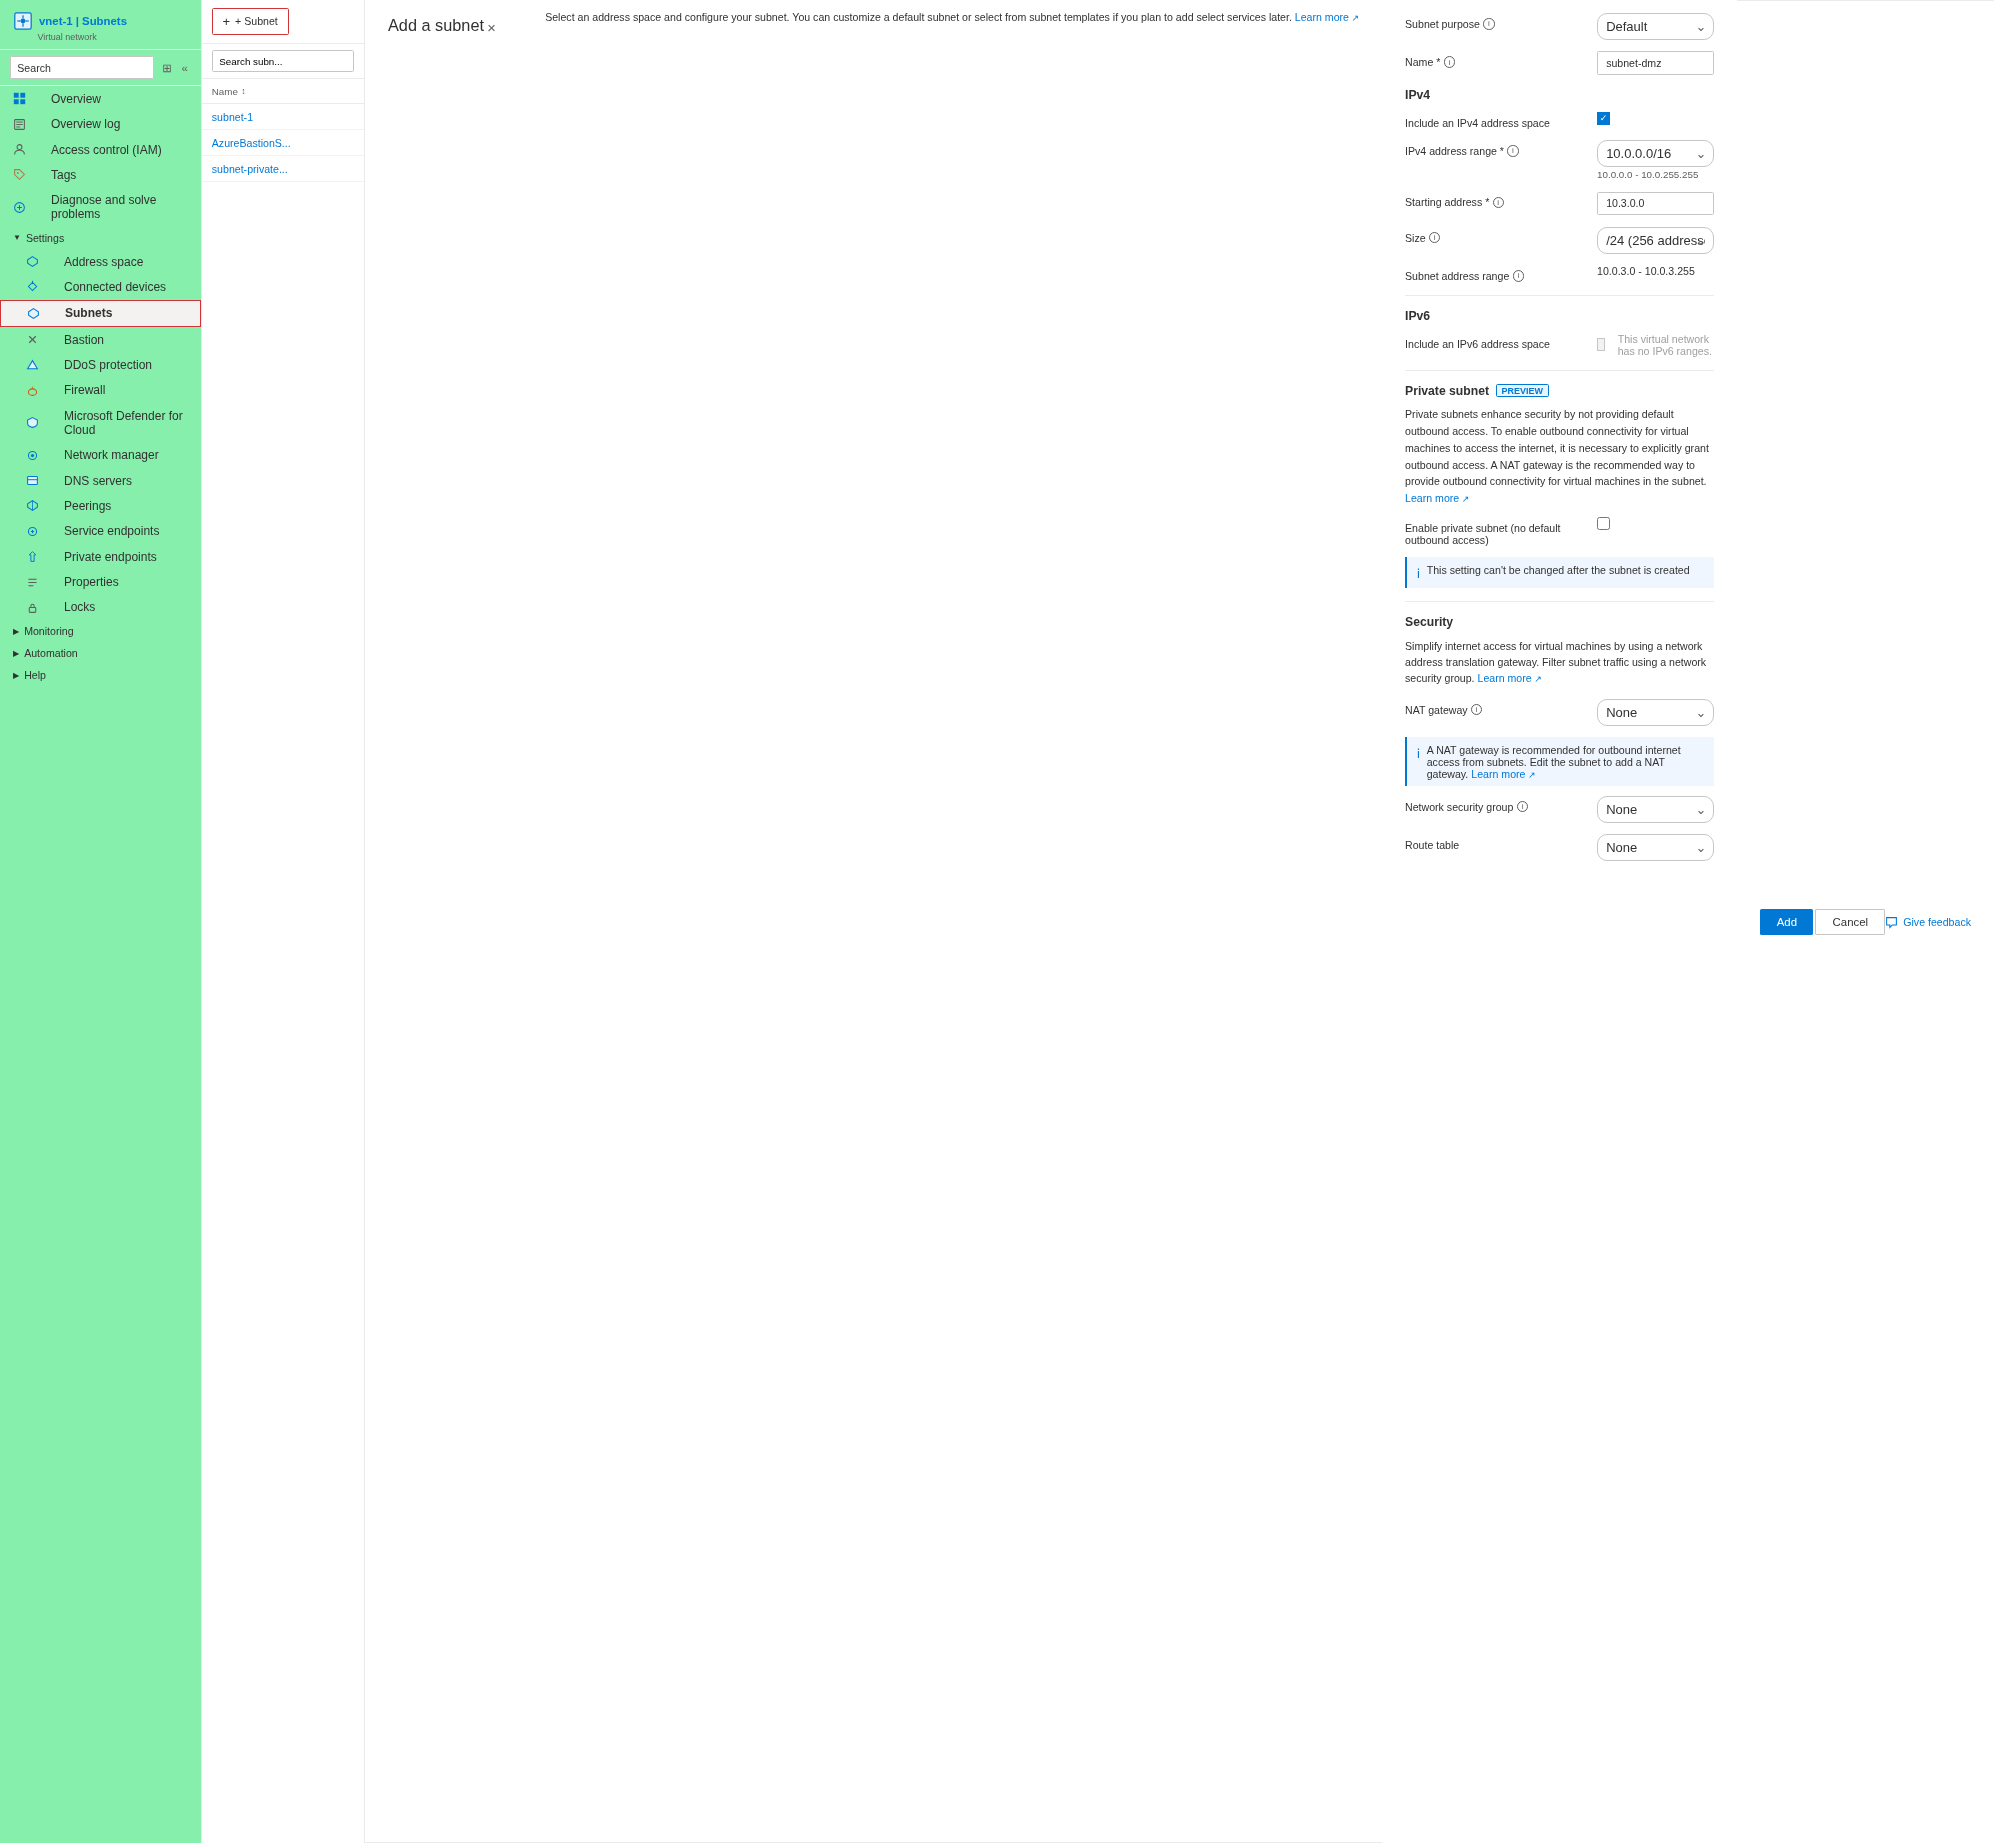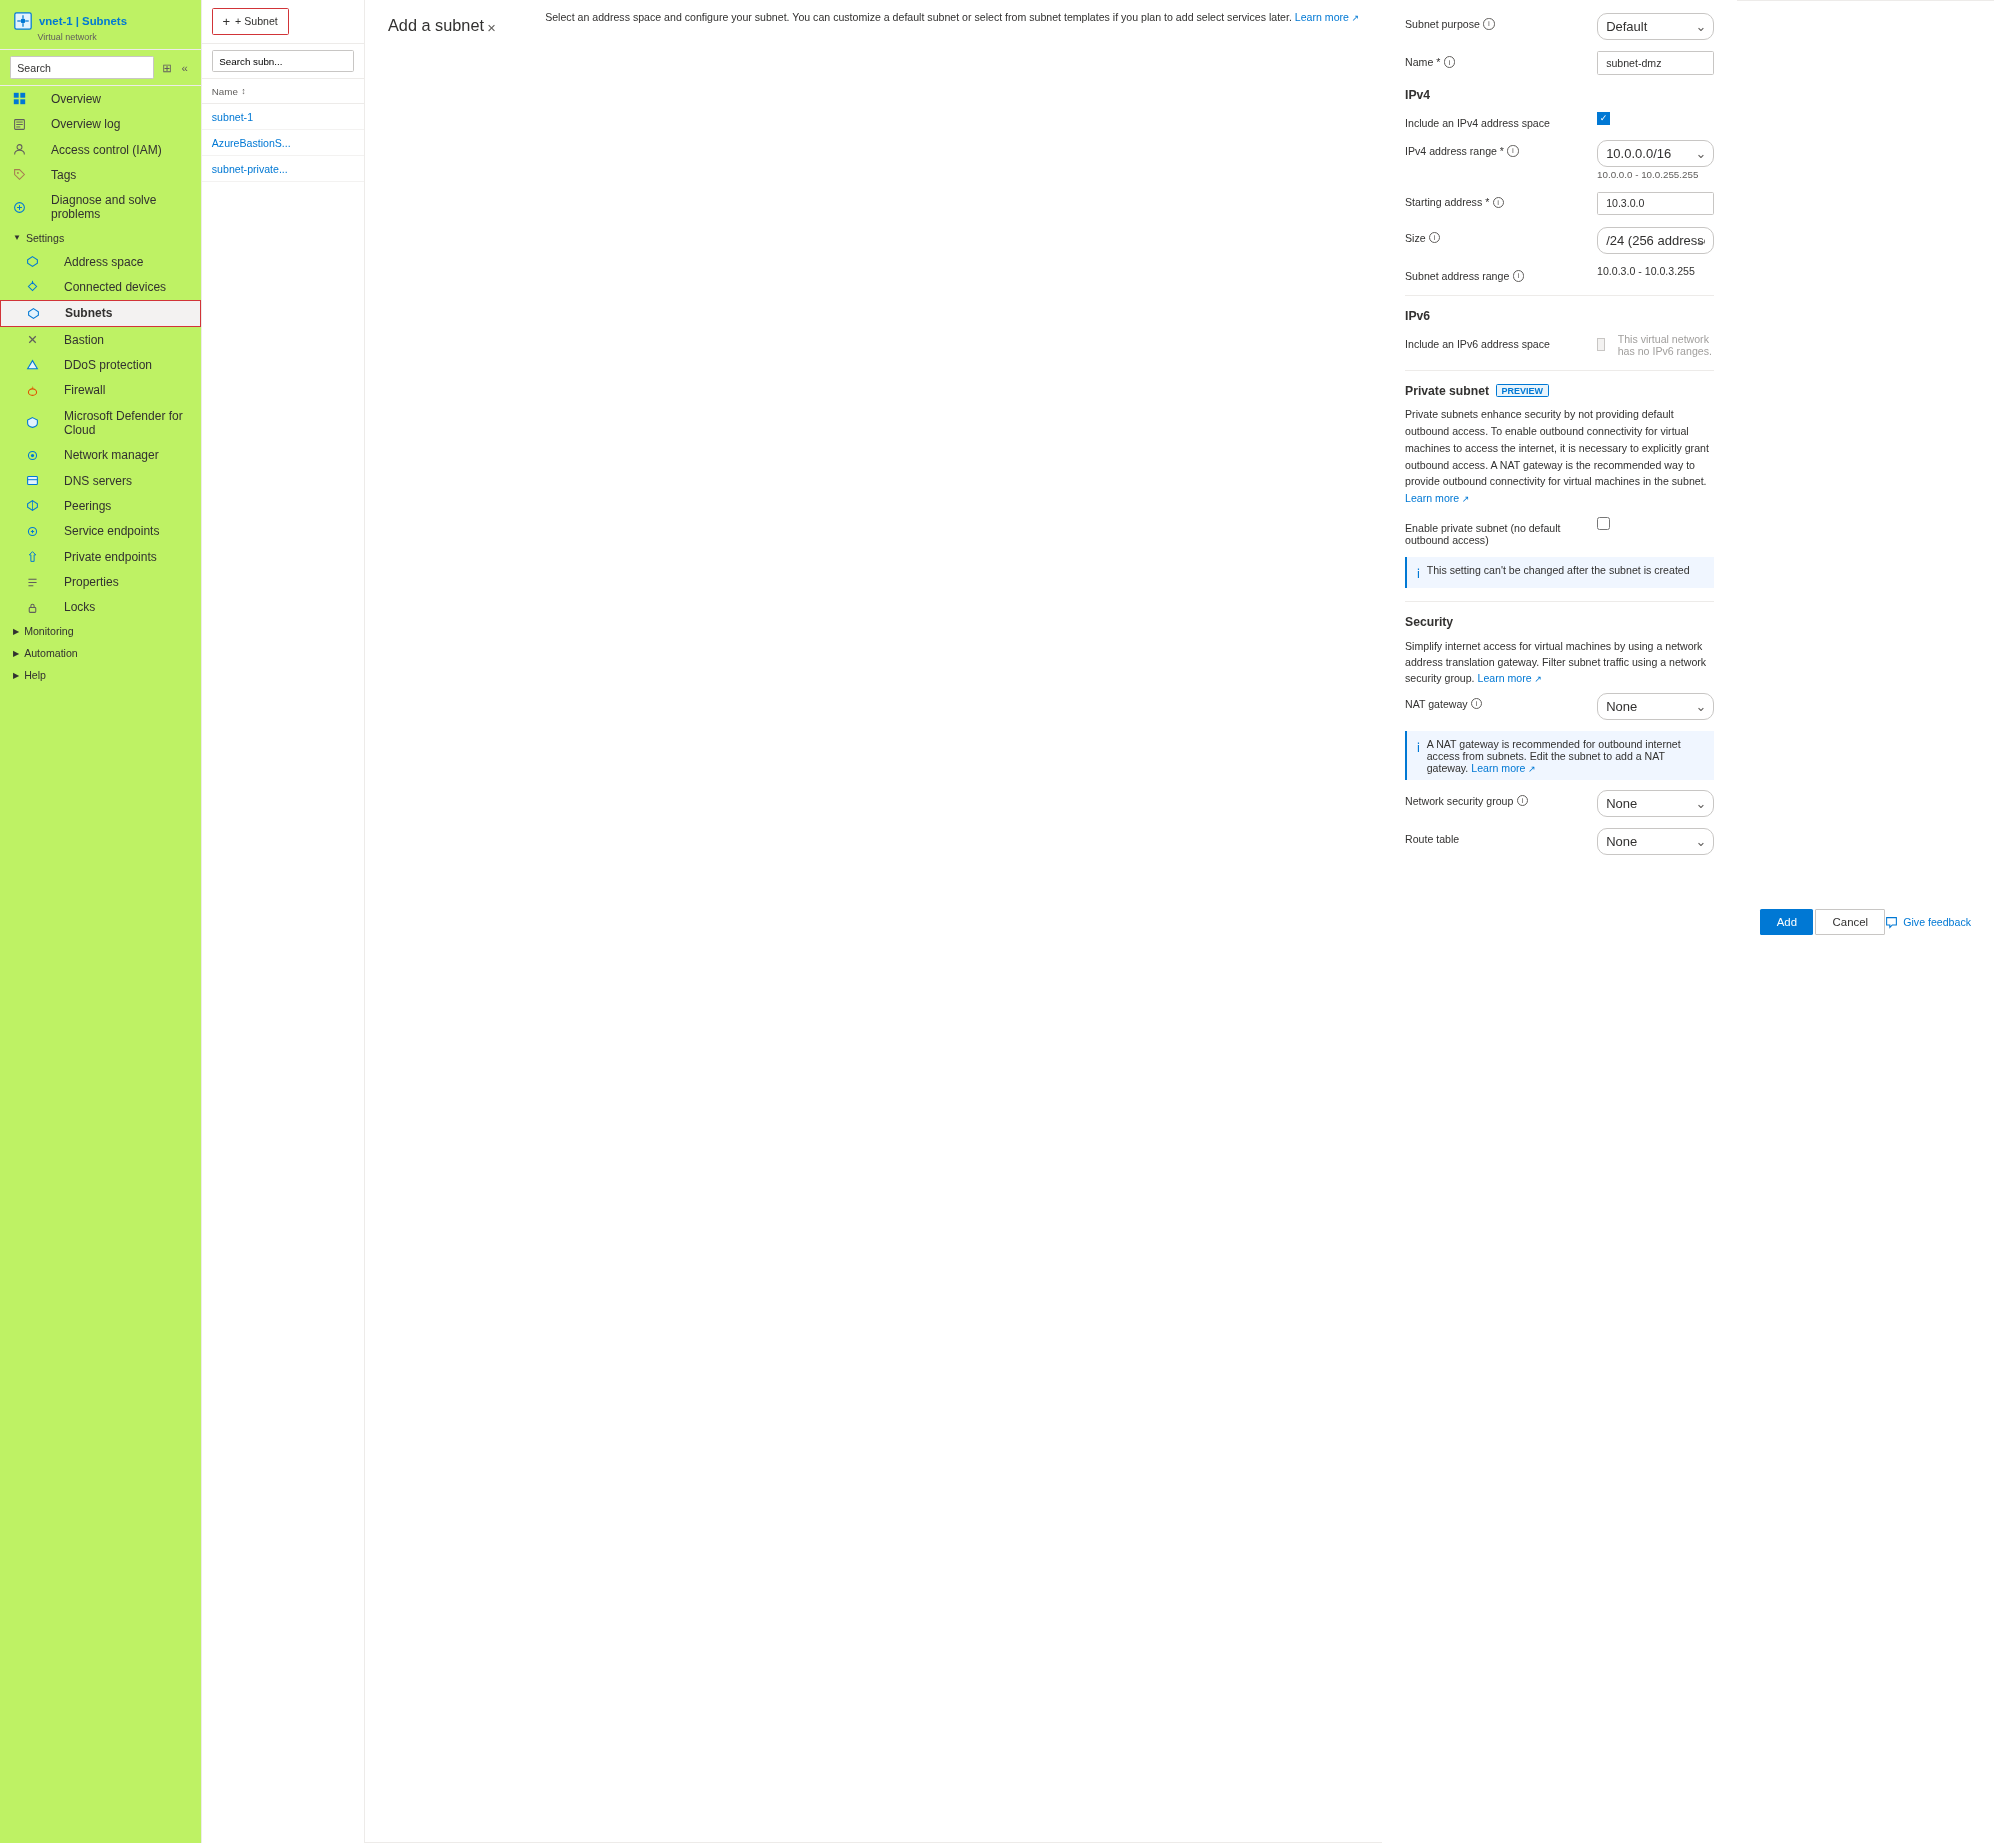--- a/index.html
+++ b/index.html
@@ -1,21 +1,21 @@
 <!DOCTYPE html>
 <html style="font-size:13px"><head>
   <meta charset="utf-8">
   <style>
     * { box-sizing: border-box; margin: 0; padding: 0; }
     body { font-family: 'Segoe UI', Arial, sans-serif; font-size: 10.6px; color: #323130; background: #f3f2f1; display: flex; height: 100vh; overflow: hidden; }
 
     
     .sidebar {
       width: 202px;
-      background: #bef264;
+      background: #86efac;
       border-right: 0.8px solid #edebe9;
       display: flex;
       flex-direction: column;
       overflow-y: auto;
       flex-shrink: 0;
     }
     .sidebar-header {
       padding: 11.4px 13px 6.5px 13px;
       border-bottom: 0.8px solid #edebe9;
     }
@@ -786,21 +786,21 @@
       <div class="info-box">
         <span class="info-icon">ℹ</span>
         <span>This setting can't be changed after the subnet is created</span>
       </div>
     </div>
 
     <hr class="divider">
 
     <div>
       <div class="section-title">Security</div>
-      <p style="font-size:10.6px; color:#323130; margin-bottom:6px; line-height:1.5;">
+      <p style="font-size:10.6px; color:#323130; margin-bottom:12px; line-height:1.5;">
         <span>Simplify internet access for virtual machines by using a network address translation gateway. Filter subnet traffic using a network security group.</span>
         <a class="link ext-link">Learn more</a>
       </p>
 
       <div class="form-row">
         <div class="form-label">
           <span>NAT gateway</span>
           <span class="info-circle">i</span>
         </div>
         <div class="form-control">

